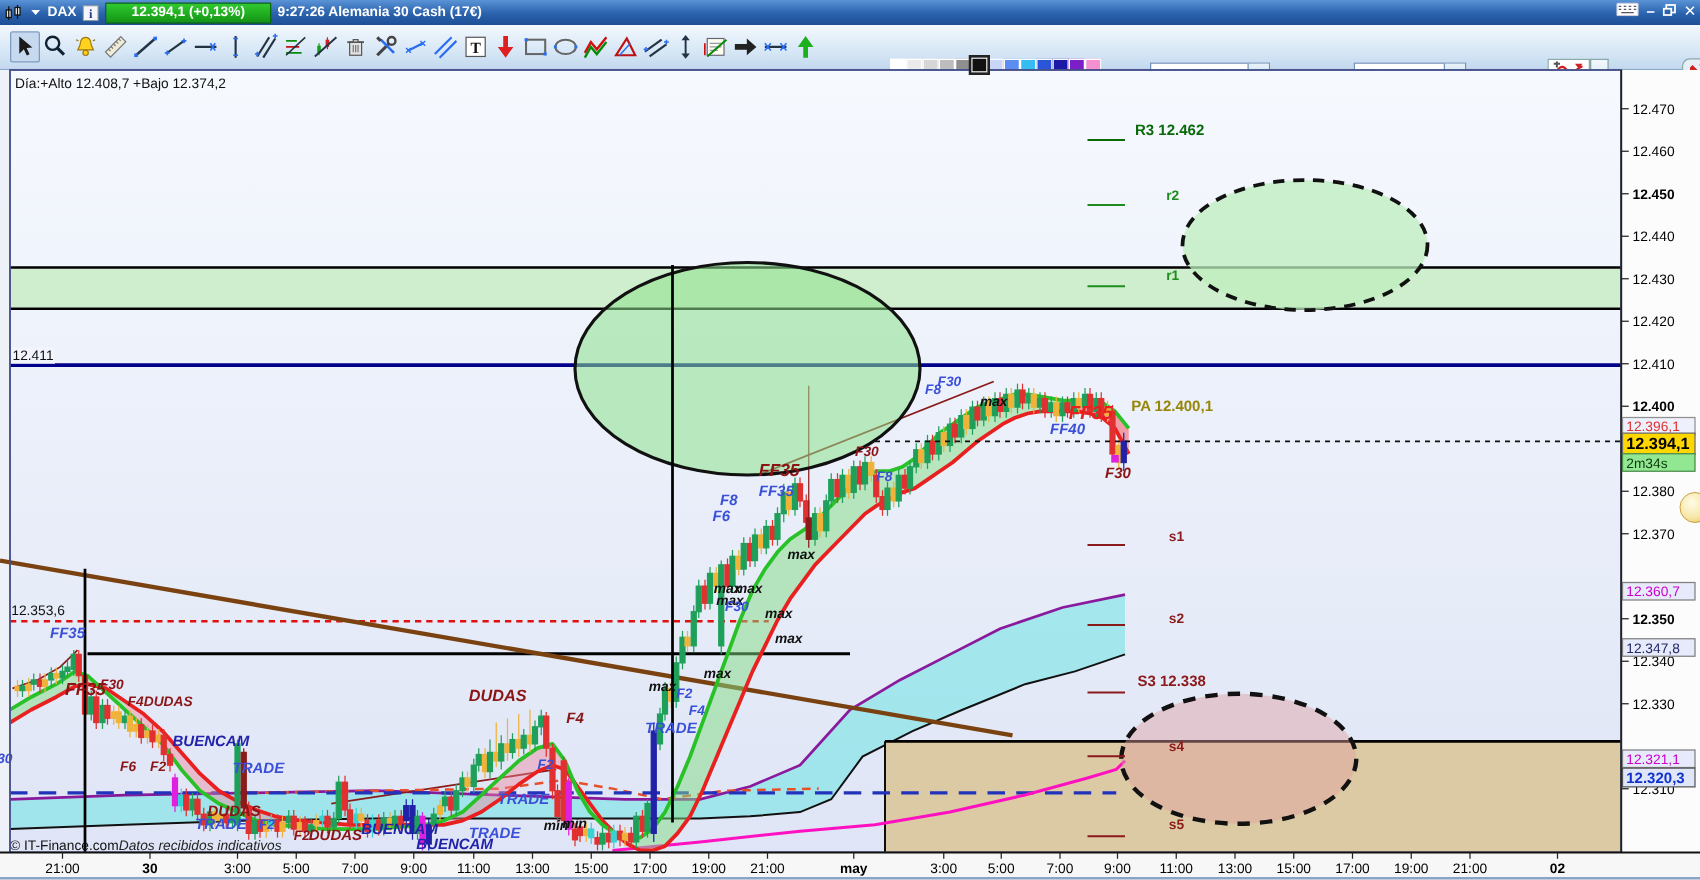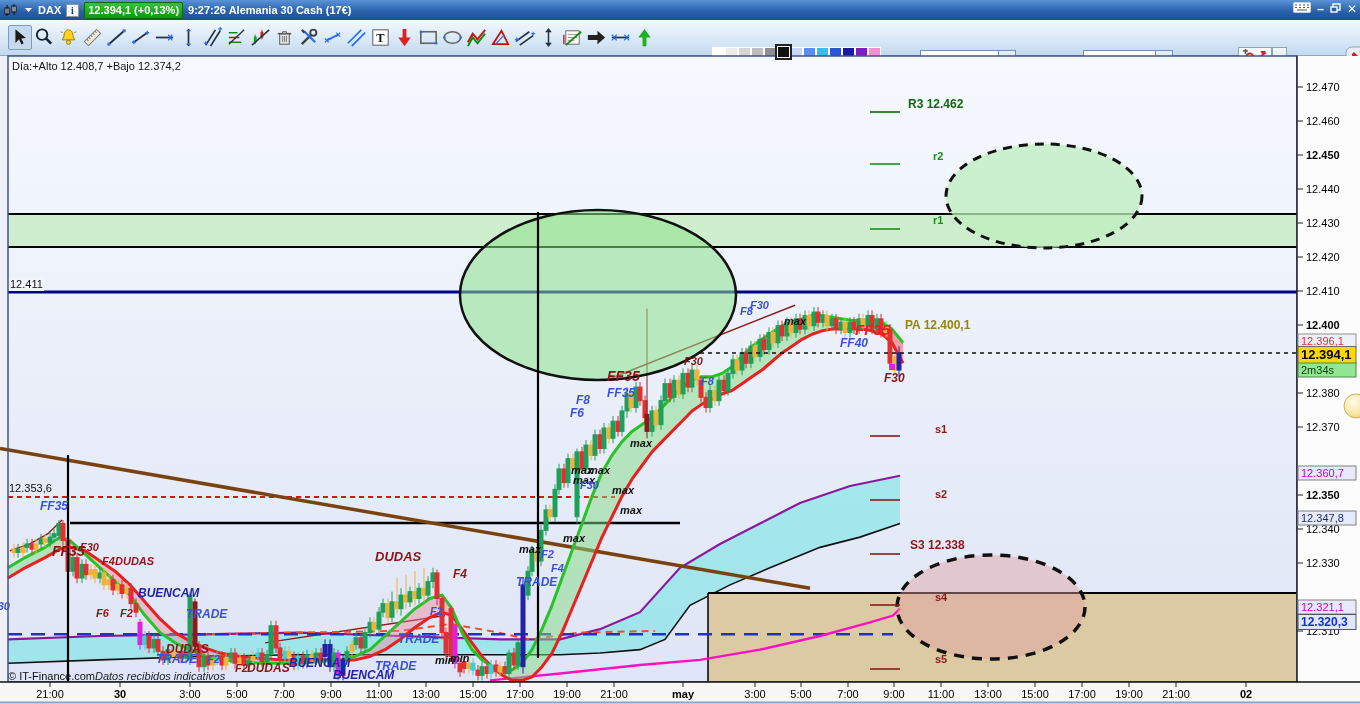--- a/index.html
+++ b/index.html
@@ -4,21 +4,21 @@
 <style>
   html,body{margin:0;padding:0;width:1360px;height:704px;overflow:hidden;
     font-family:"Liberation Sans","DejaVu Sans",sans-serif;background:#fff;}
   #app{position:relative;width:1360px;height:704px;}
   
   #titlebar{position:absolute;top:0;left:0;width:1360px;height:20px;
     background:linear-gradient(#5a93d6,#2a62ac 55%,#1d4f96);display:flex;align-items:center;
     color:#fff;font-size:11px;font-weight:bold;gap:5px;padding-left:4px;box-sizing:border-box;}
   .tb-icon{display:inline-flex;align-items:center;}
   #quote-badge{background:linear-gradient(#2fca2f,#149414);border:1px solid #0a6a0a;
-    color:#fff;padding:0 3px;height:15px;line-height:15px;border-radius:1px;}
+    color:#fff;padding:0 20px;height:15px;line-height:15px;border-radius:1px;}
   #win-buttons{position:absolute;right:3px;top:2px;display:flex;gap:6px;align-items:center;}
   .winbtn{color:#fff;font-size:12px;font-weight:bold;cursor:default;line-height:14px;}
   
   #toolbar{position:absolute;top:20px;left:0;width:1360px;height:36px;
     background:linear-gradient(#f3f8fd,#d7e7f6 60%,#c3d9ef);border-bottom:1px solid #8aa8c8;box-sizing:border-box;}
   #tool-icons{position:absolute;left:8px;top:5px;display:flex;}
   .ticon{width:24px;height:25px;display:inline-flex;align-items:center;justify-content:center;border-radius:2px;}
   .ticon.selected{background:#c6d9ee;border:1px solid #7e9cc0;box-sizing:border-box;}
   #palette{position:absolute;left:712px;top:27px;}
   .swrow{display:flex;height:11px;}

